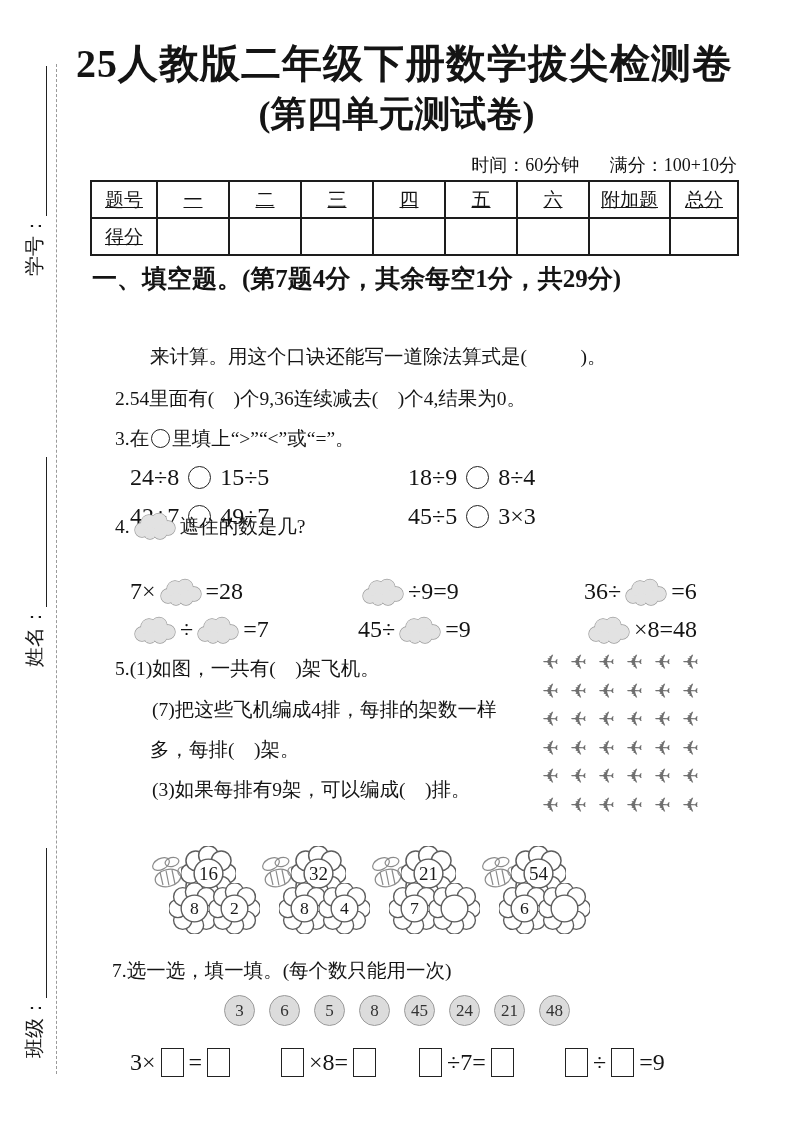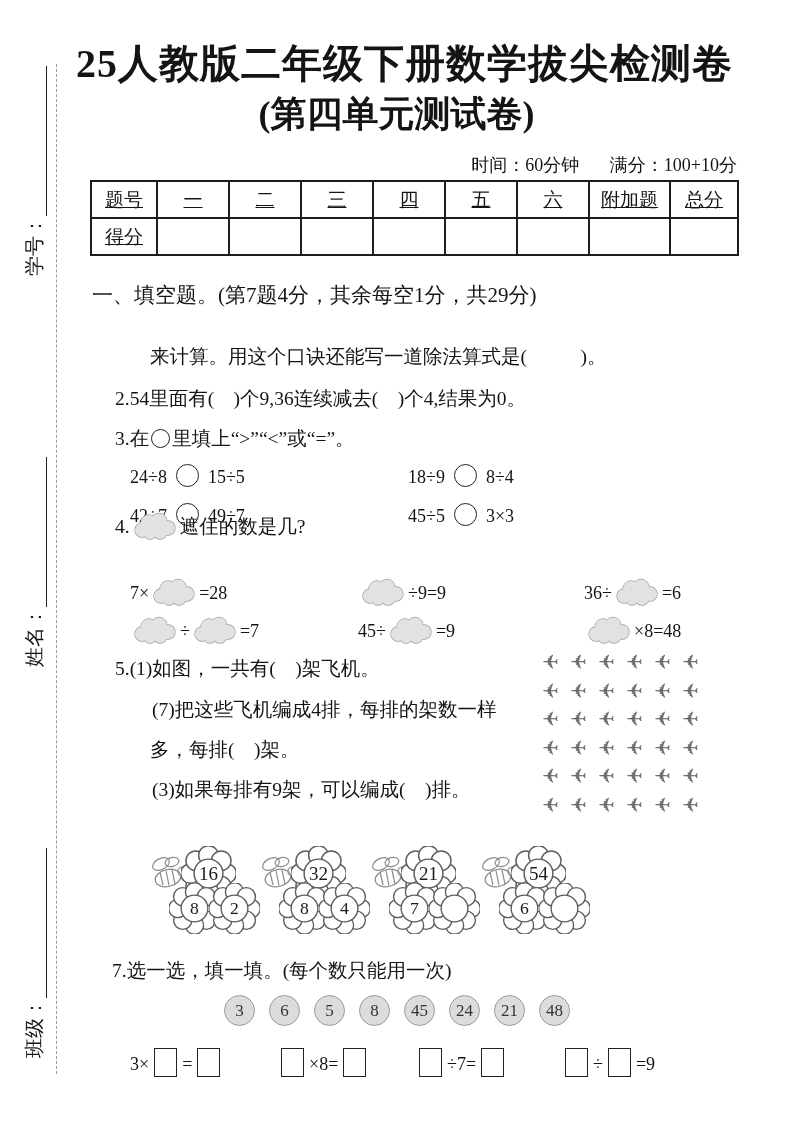--- a/index.html
+++ b/index.html
@@ -23,23 +23,23 @@
   .meta{position:absolute;top:153px;right:56px;font-size:18px;}
   .meta span{margin-left:26px;}
 
   
   table.score{position:absolute;left:90px;top:180px;border-collapse:collapse;table-layout:fixed;text-decoration:underline;}
   table.score td{border:2.2px solid #1d1d1d;height:35px;text-align:center;
                  font-size:19px;padding:0;background:#fff;}
 
   
   .ln{position:absolute;white-space:pre;font-size:19.5px;line-height:26px;color:#141414;}
-  .sec{font-weight:normal;font-size:21px;margin-top:16px;}
+  .sec{font-weight:bold;font-size:25px;}
   .row{position:absolute;left:130px;width:612px;height:34px;}
-  .row .eq{position:absolute;top:0;white-space:pre;font-size:18px;}
+  .row .eq{position:absolute;top:0;white-space:pre;font-size:24px;}
 
   .cmp-circle{display:inline-block;width:21px;height:21px;border:1.7px solid #222;
               border-radius:50%;vertical-align:-4px;margin:0 9px;background:#fff;}
   .cmp-circle.sm{width:17px;height:17px;margin:0 2px;vertical-align:-3px;}
   .blank-box{display:inline-block;width:21px;height:27px;border:1.7px solid #222;
              vertical-align:-7px;margin:0 5px;background:#fff;}
   svg.cloud{vertical-align:-8px;margin:0 2px;}
 
   
   .planes{position:absolute;left:531px;top:650px;width:180px;}

